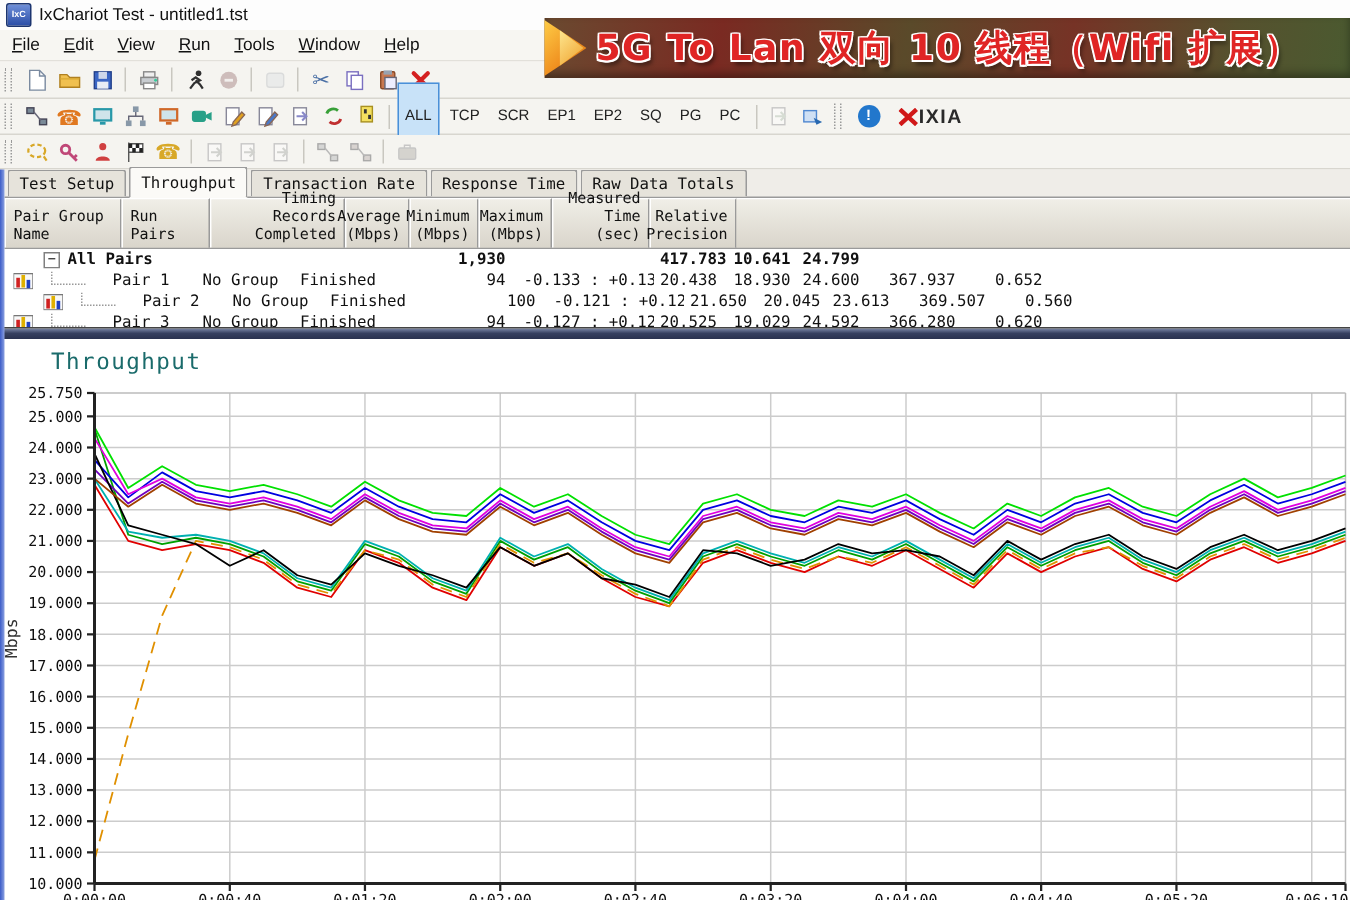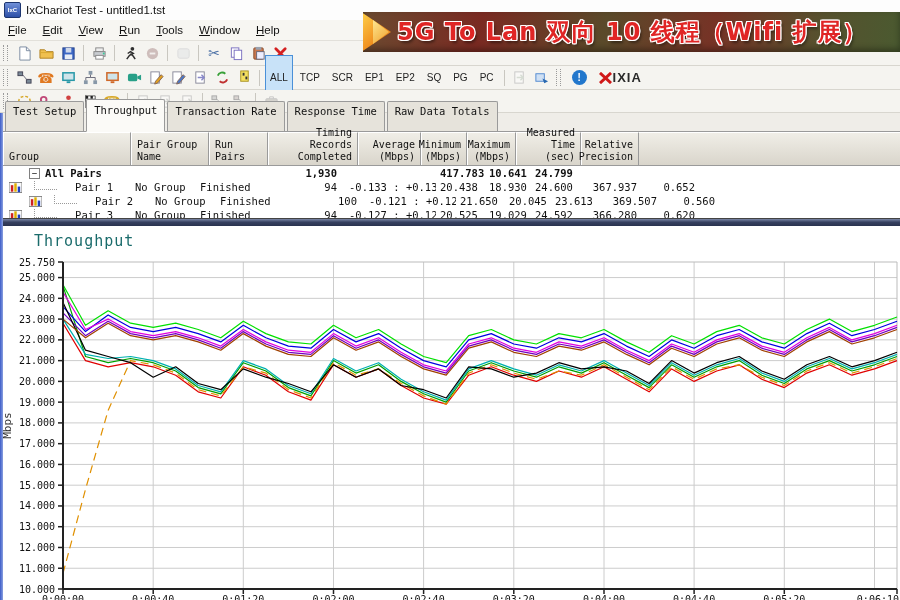--- a/index.html
+++ b/index.html
@@ -53,21 +53,21 @@
   .filterbtn.sel{background:#c8e2f8;border:1px solid #4a90d8;}
   .infoico{width:15px;height:15px;border-radius:50%;background:#2277cc;color:#fff;font-size:10px;
            font-weight:bold;display:inline-flex;align-items:center;justify-content:center;margin:0 6px;}
   .logo{display:inline-flex;align-items:center;margin-left:6px;}
   .logo-x{margin-right:1px;display:inline-flex;}
   .logo-text{font-size:13px;font-weight:bold;color:#2a2a2a;letter-spacing:1px;}
 
   
   .tabbar{position:absolute;top:113px;left:3px;width:897px;height:19px;background:#efede8;
           display:flex;align-items:flex-end;border-bottom:1px solid #9a9a9a;box-sizing:border-box;}
-  .tab{height:16px;padding:1px 7px 12px;margin-left:2px;font-size:10.5px;background:#e6e3db;
+  .tab{height:16px;padding:1px 7px 0;margin-left:2px;font-size:10.5px;background:#e6e3db;
        border:1px solid #9a9a9a;border-bottom:none;border-radius:2px 2px 0 0;display:flex;
        align-items:center;cursor:default;color:#111;}
   .tab.active{background:#fbfaf7;height:18px;margin-bottom:-1px;border-bottom:1px solid #fbfaf7;}
 
   
   .thead{position:absolute;top:132px;left:3px;width:897px;height:34px;display:flex;
          border-bottom:1px solid #9a9a9a;box-sizing:border-box;background:#ddd9cf;}
   .hcell{background:linear-gradient(#f0eee7,#d9d5cb);border-right:1px solid #9a9a9a;
          border-top:1px solid #fff;border-left:1px solid #fff;box-sizing:border-box;
          font-size:10px;line-height:1.2;padding:2px 5px;display:flex;align-items:flex-end;
@@ -365,27 +365,26 @@
 
   <div class="tabbar" id="tabbar">
       <div class="tab mono">Test Setup</div>
       <div class="tab active mono">Throughput</div>
       <div class="tab mono">Transaction Rate</div>
       <div class="tab mono">Response Time</div>
       <div class="tab mono">Raw Data Totals</div>
     </div>
 
   <div class="thead" id="thead">
-      <div class="hcell mono" style="width: 128px;">Group</div>
       <div class="hcell mono" style="width: 78px;">Pair Group
 Name</div>
       <div class="hcell mono" style="width: 59px;">Run Pairs</div>
       <div class="hcell mono r" style="width: 90px;">Timing Records
 Completed</div>
-      <div class="hcell mono r" style="width: 63px; padding-left: 24px;">Average
+      <div class="hcell mono r" style="width: 43px; padding-left: 24px;">Average
 (Mbps)</div>
       <div class="hcell mono r" style="width: 46px;">Minimum
 (Mbps)</div>
       <div class="hcell mono r" style="width: 49px;">Maximum
 (Mbps)</div>
       <div class="hcell mono r" style="width: 65px;">Measured
 Time (sec)</div>
       <div class="hcell mono r" style="width: 58px;">Relative
 Precision</div>
       <div class="hfill"></div>

